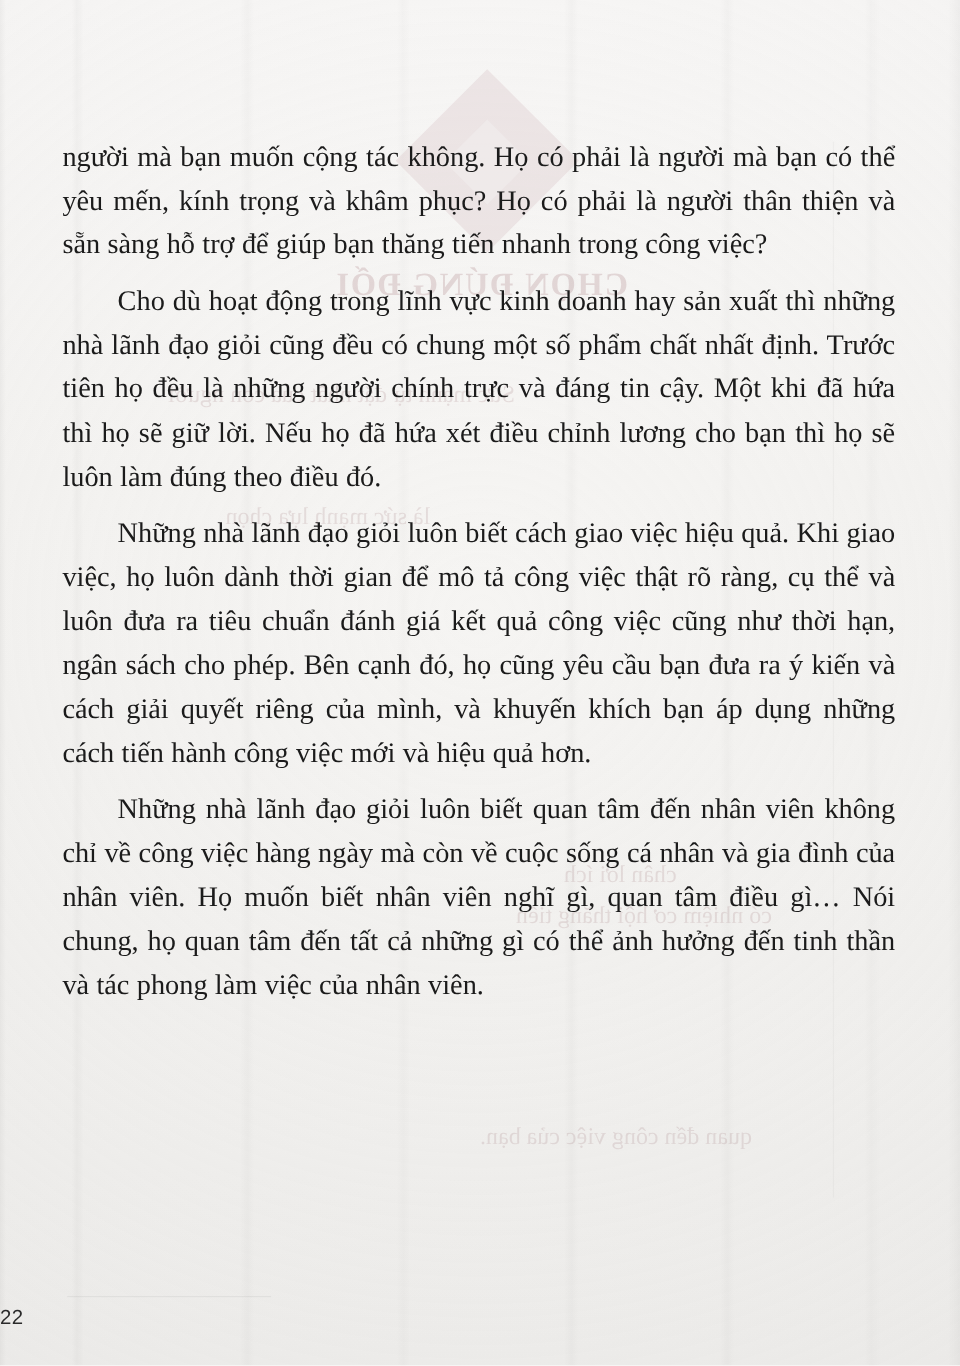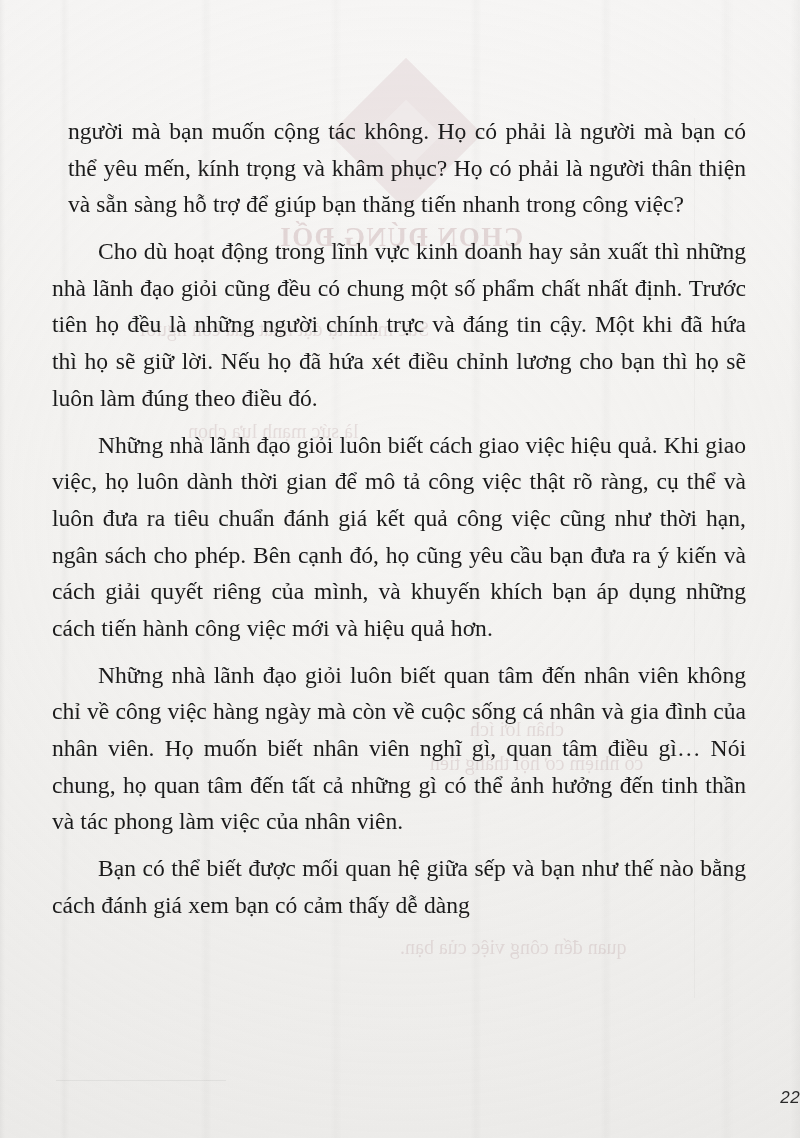--- a/index.html
+++ b/index.html
@@ -128,36 +128,34 @@
     text-align-last: left;
     text-justify: inter-word;
     word-spacing: 0.2px;
   }
   .para.indented {
     text-indent: 46px;
     margin-top: 10.5px;
   }
   .para.first {
     text-indent: 0;
-    margin-left: 16px;
   }
 
   
   .folio {
     position: absolute;
     left: 0;
     top: 1088px;
     width: 800px;
-    text-align: right;
+    text-align: left;
     z-index: 3;
     font-family: "Liberation Sans", "DejaVu Sans", sans-serif;
     font-size: 17px;
     letter-spacing: 0.4px;
     color: #2a2a2a;
-    font-style: italic;
   }
 
   
   .edge-mark {
     position: absolute;
     background: rgba(0,0,0,0.05);
     pointer-events: none;
     z-index: 2;
   }
 </style>
@@ -179,18 +177,17 @@
 
   <div class="edge-mark" style="left:56px;  top:1080px; width:170px; height:1px;"></div>
   <div class="edge-mark" style="left:694px; top:118px;  width:1px;   height:880px; opacity:0.5;"></div>
 
 
   <div class="body-block">
     <p class="para first">người mà bạn muốn cộng tác không. Họ có phải là người mà bạn có thể yêu mến, kính trọng và khâm phục? Họ có phải là người thân thiện và sẵn sàng hỗ trợ để giúp bạn thăng tiến nhanh trong công việc?</p>
     <p class="para indented">Cho dù hoạt động trong lĩnh vực kinh doanh hay sản xuất thì những nhà lãnh đạo giỏi cũng đều có chung một số phẩm chất nhất định. Trước tiên họ đều là những người chính trực và đáng tin cậy. Một khi đã hứa thì họ sẽ giữ lời. Nếu họ đã hứa xét điều chỉnh lương cho bạn thì họ sẽ luôn làm đúng theo điều đó.</p>
     <p class="para indented">Những nhà lãnh đạo giỏi luôn biết cách giao việc hiệu quả. Khi giao việc, họ luôn dành thời gian để mô tả công việc thật rõ ràng, cụ thể và luôn đưa ra tiêu chuẩn đánh giá kết quả công việc cũng như thời hạn, ngân sách cho phép. Bên cạnh đó, họ cũng yêu cầu bạn đưa ra ý kiến và cách giải quyết riêng của mình, và khuyến khích bạn áp dụng những cách tiến hành công việc mới và hiệu quả hơn.</p>
     <p class="para indented">Những nhà lãnh đạo giỏi luôn biết quan tâm đến nhân viên không chỉ về công việc hàng ngày mà còn về cuộc sống cá nhân và gia đình của nhân viên. Họ muốn biết nhân viên nghĩ gì, quan tâm điều gì… Nói chung, họ quan tâm đến tất cả những gì có thể ảnh hưởng đến tinh thần và tác phong làm việc của nhân viên.</p>
-    <p class="para indented">Bạn có thể biết được mối quan hệ giữa sếp và bạn như thế nào bằng cách đánh giá xem bạn có cảm thấy dễ dàng</p>
   </div>
 
   <div class="folio">22</div>
 
 </div>
 
 </body></html>

